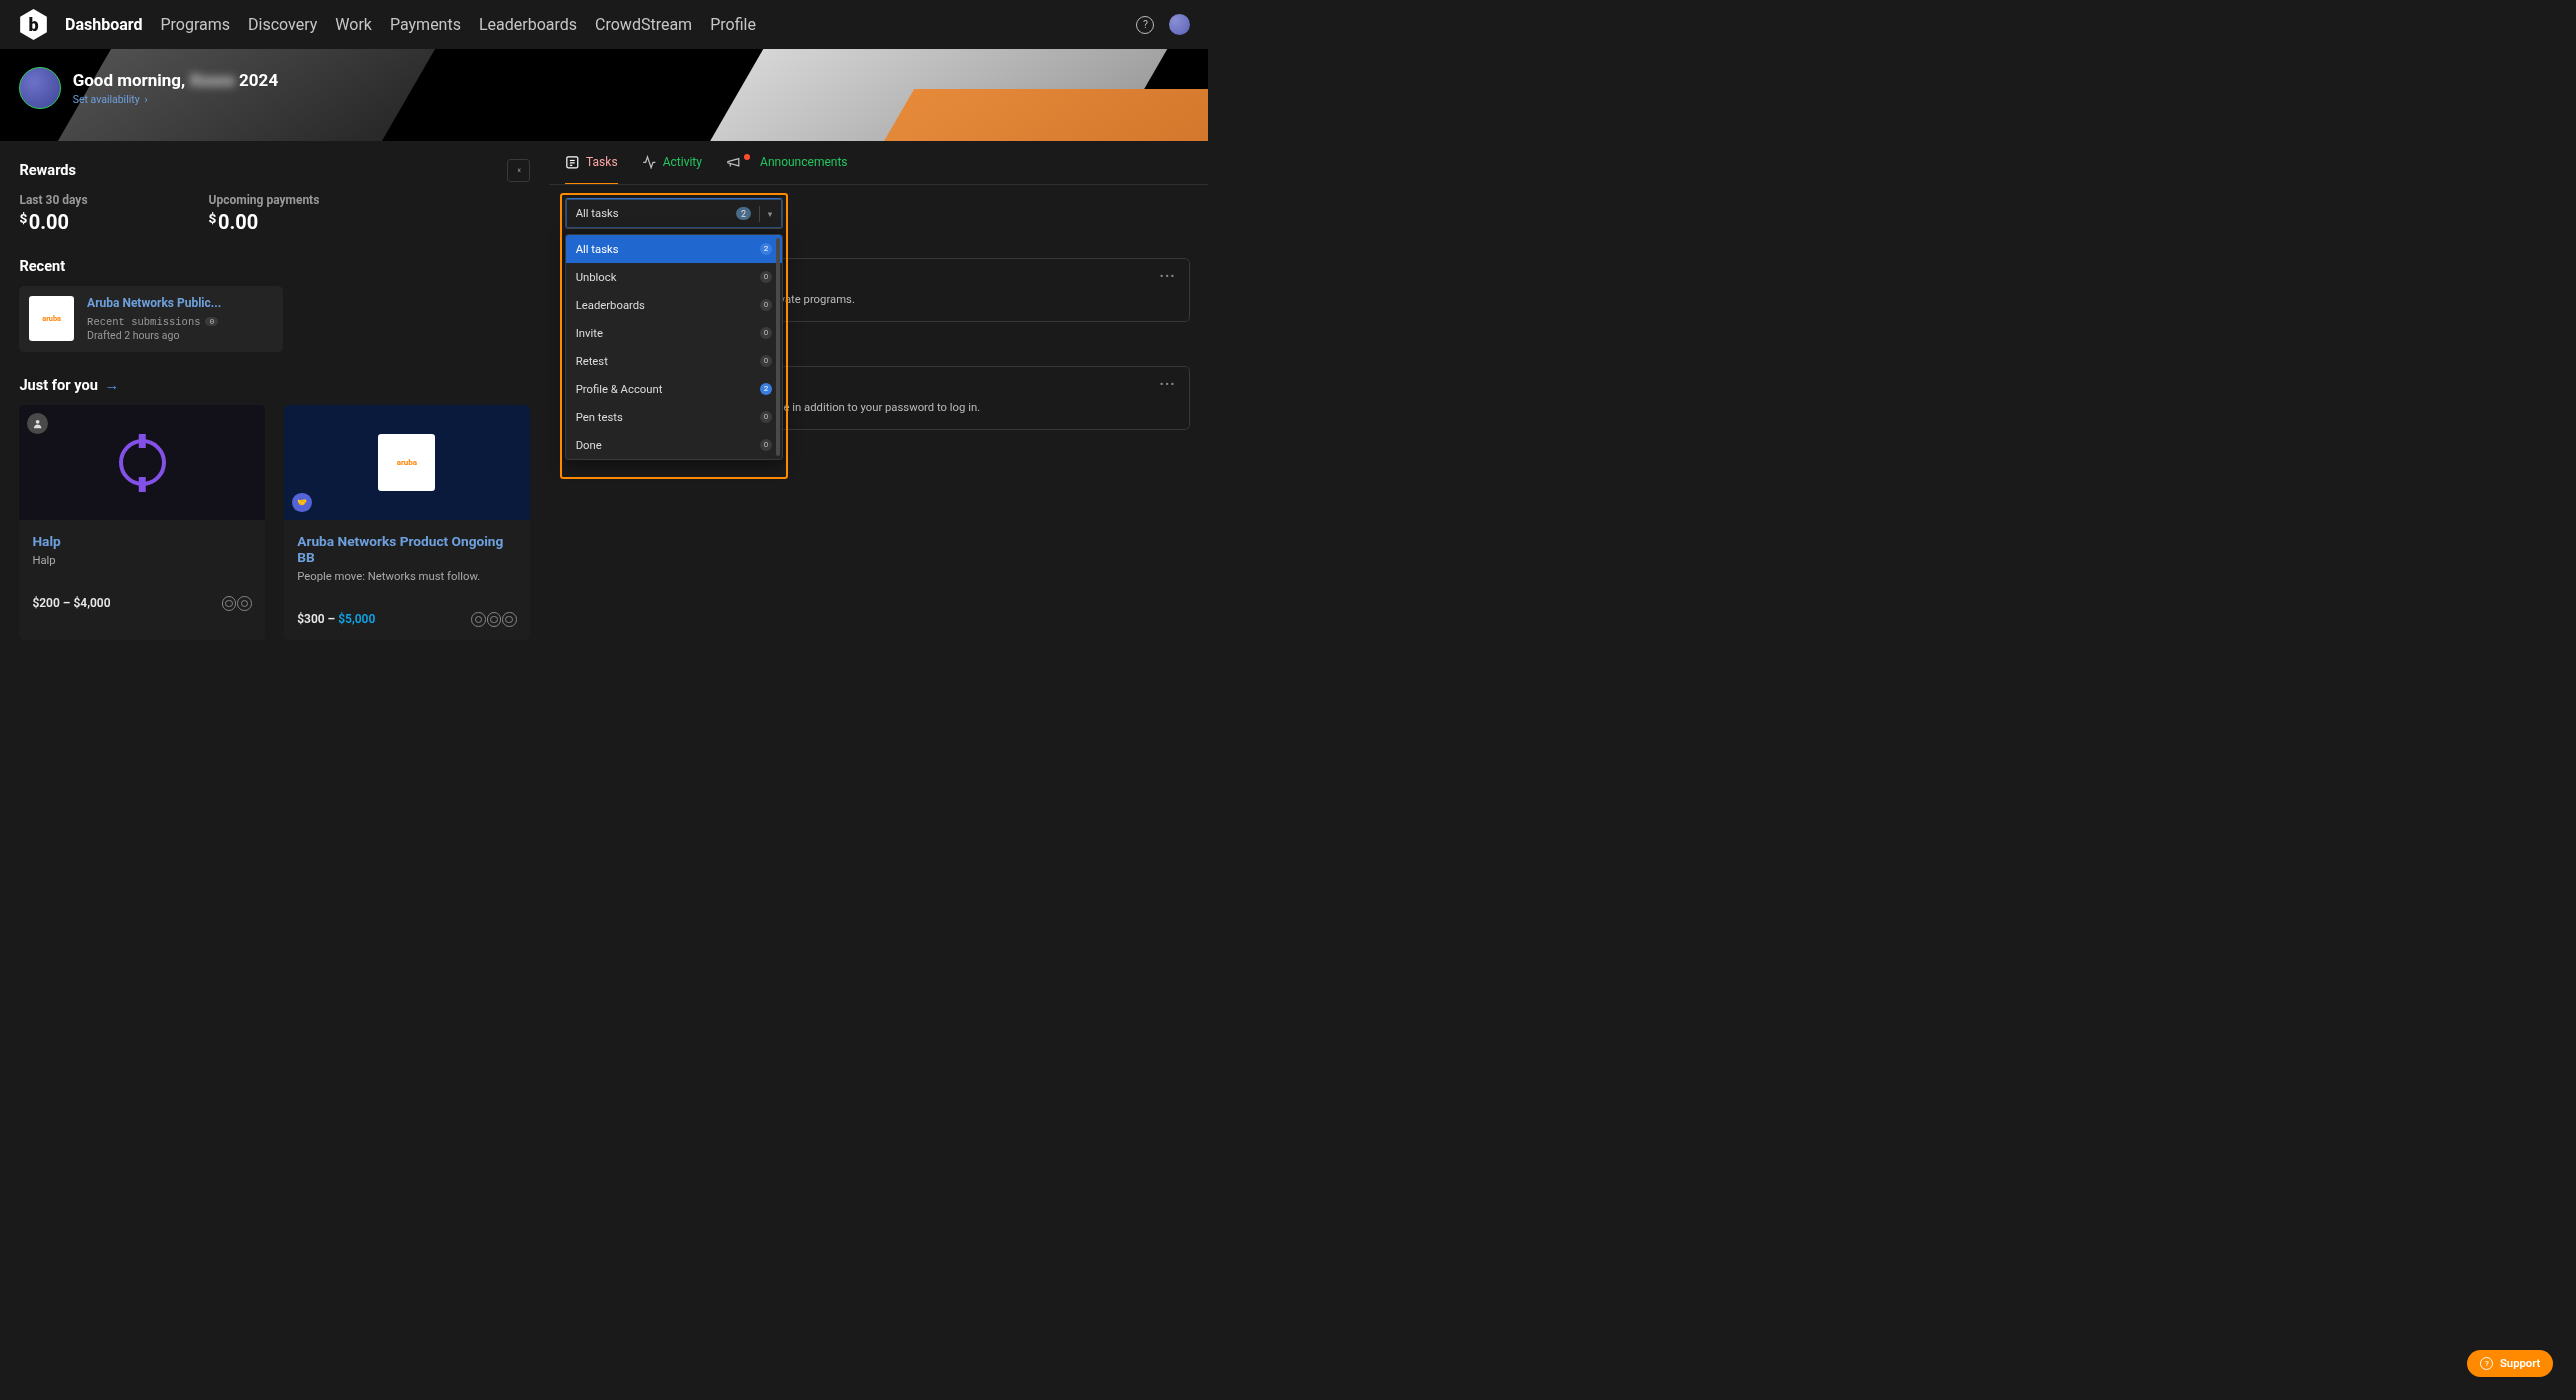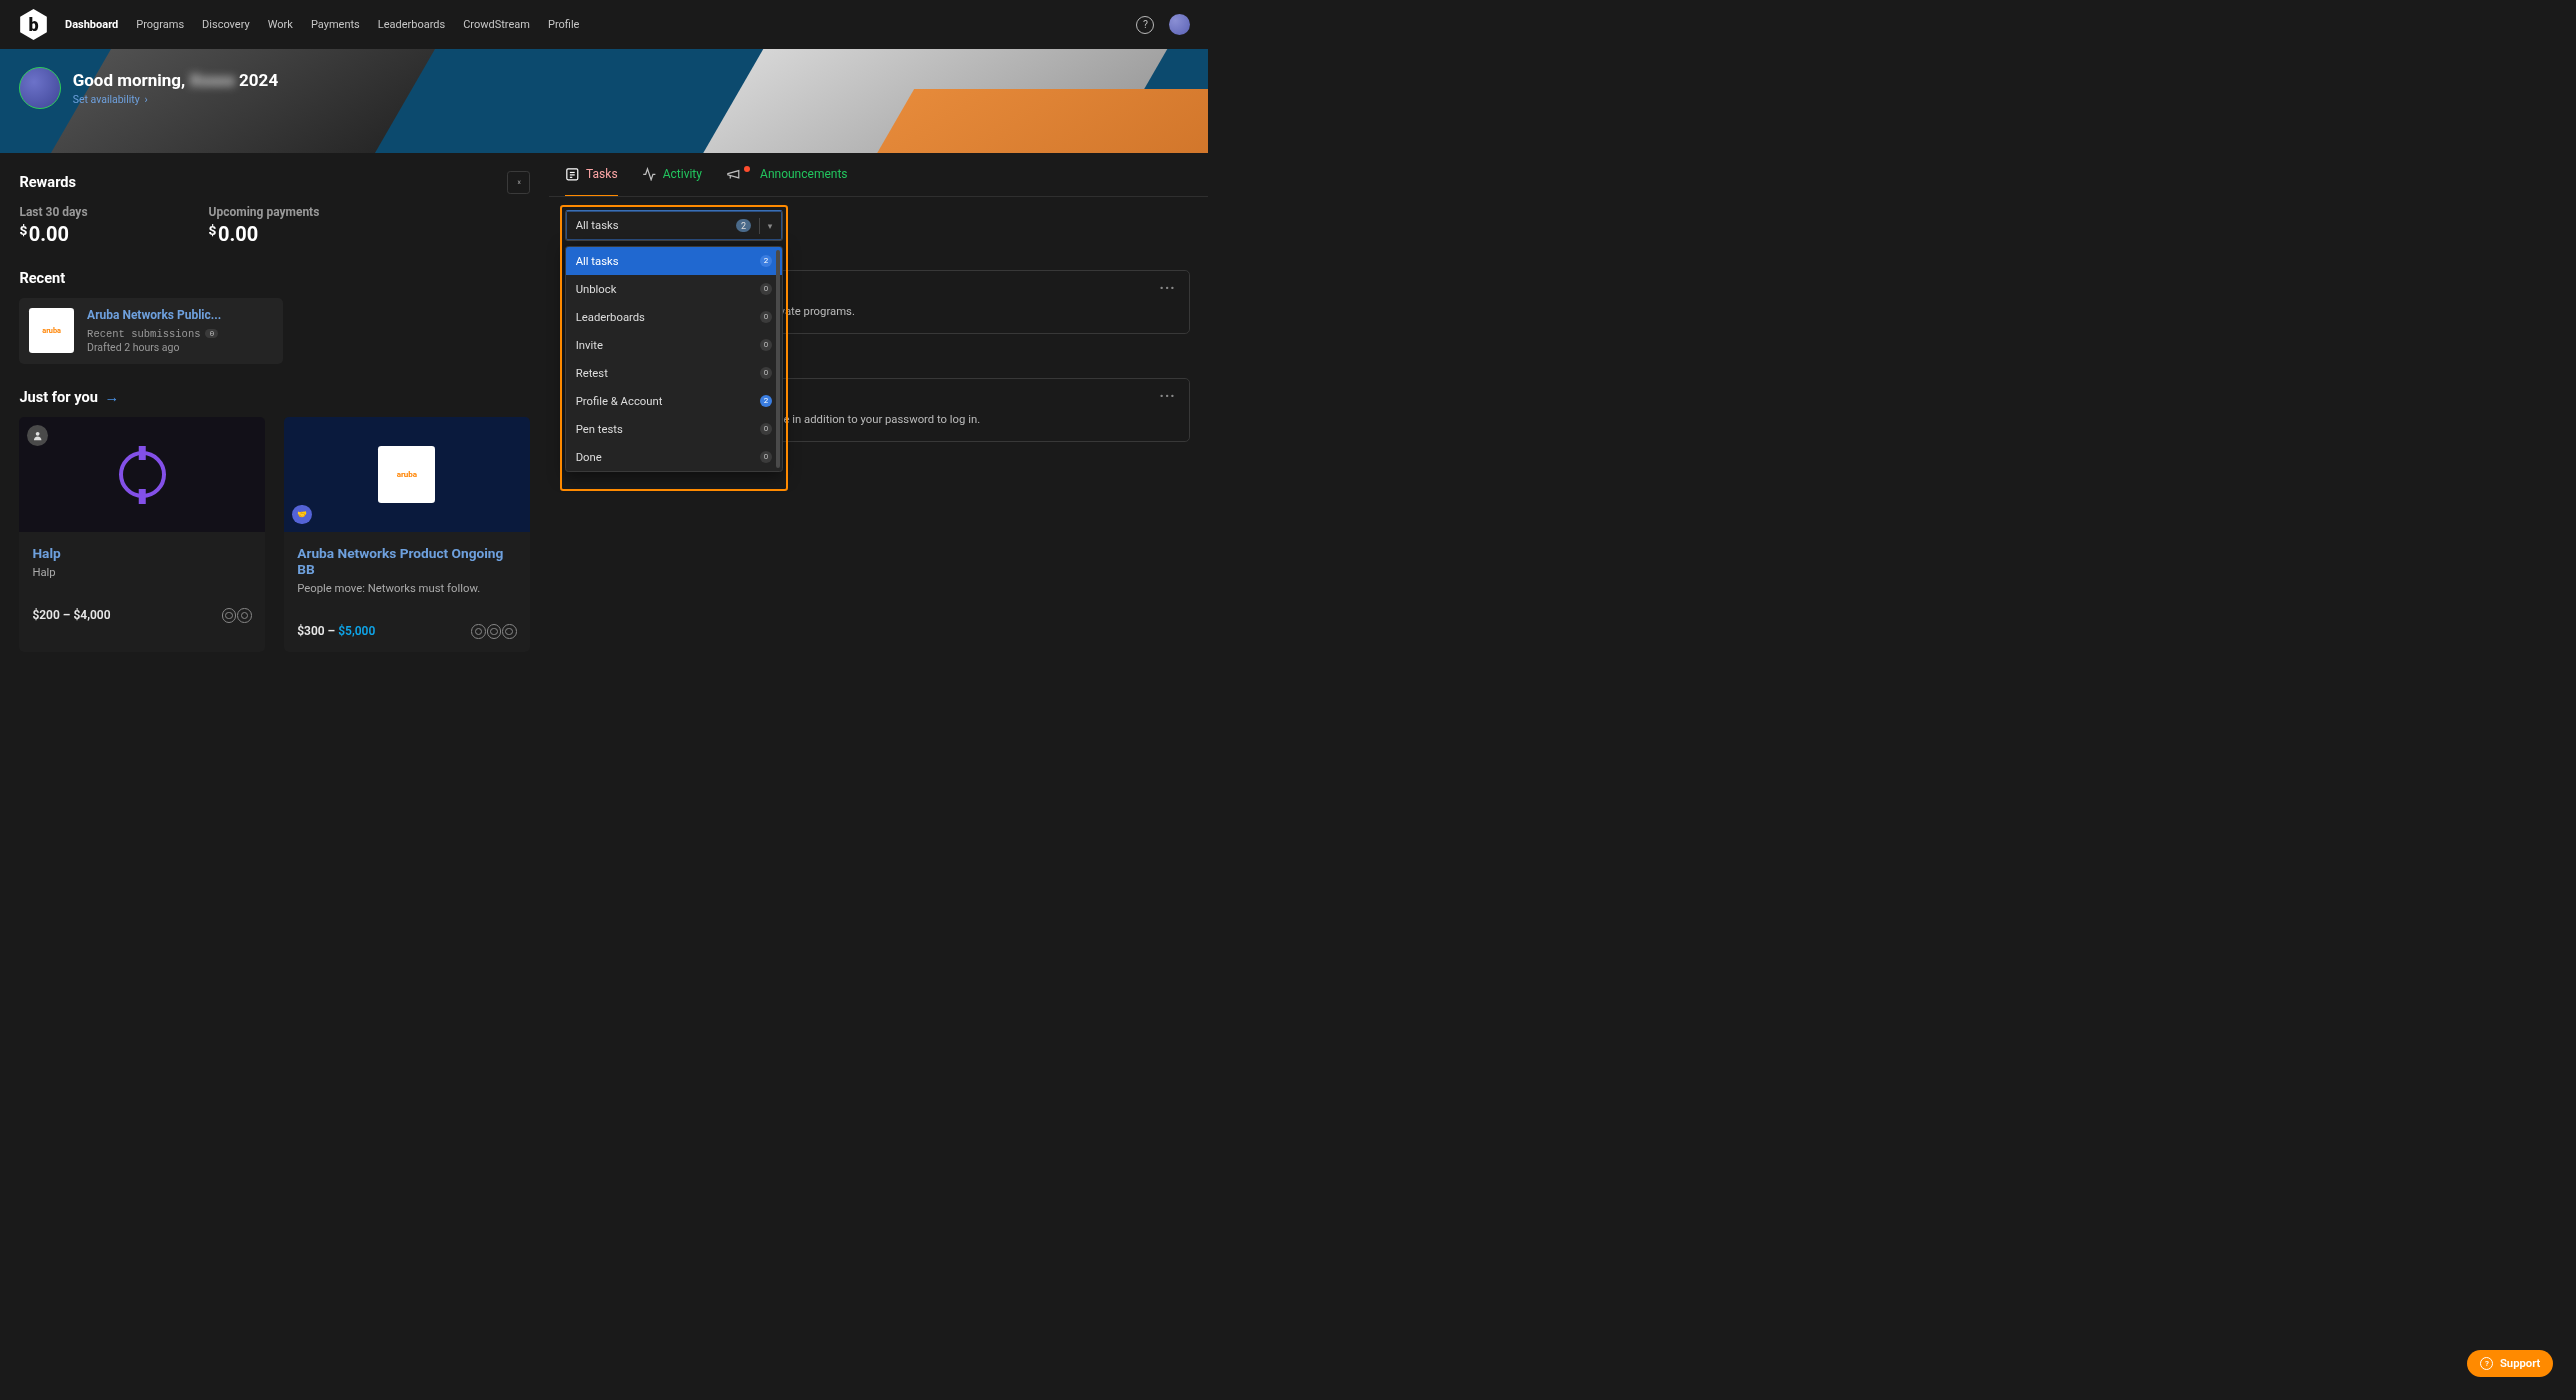--- a/index.html
+++ b/index.html
@@ -1,27 +1,27 @@
 <!DOCTYPE html>
 <html style="font-size:13px"><head>
 <meta charset="utf-8">
 <style>
 * { margin: 0; padding: 0; box-sizing: border-box; }
 body { font-family: -apple-system, BlinkMacSystemFont, "Segoe UI", Roboto, Helvetica, Arial, sans-serif; background: #1a1a1a; color: #e8e8e8; font-size: 11.3px; width: 1208px; height: 657px; overflow: hidden; position: relative; }
 
 .topbar { height: 49px; background: #1a1a1a; display: flex; align-items: center; padding: 0 18px; }
 .logo { width: 31px; height: 31px; background: #fff; display: flex; align-items: center; justify-content: center; font-weight: 900; color: #111; font-size: 18px; clip-path: polygon(50% 0%, 93% 25%, 93% 75%, 50% 100%, 7% 75%, 7% 25%); }
 .nav-links { display: flex; align-items: center; margin-left: 16px; gap: 18px; }
-.nav-link { color: #c6c6c6; text-decoration: none; font-size: 11px; cursor: pointer; }
+.nav-link { color: #c6c6c6; text-decoration: none; font-size: 16px; cursor: pointer; }
 .nav-link.active { color: #fff; font-weight: 700; }
 .topbar-right { margin-left: auto; display: flex; align-items: center; gap: 14.6px; }
 .help-icon { width: 18px; height: 18px; border: 1.6px solid #bbb; border-radius: 50%; display: flex; align-items: center; justify-content: center; color: #bbb; font-size: 10.5px; cursor: pointer; }
 .avatar { width: 21px; height: 21px; border-radius: 50%; background: radial-gradient(circle at 30% 30%, #8a8fd4, #5b62b5); cursor: pointer; }
 
-.hero { height: 104px; position: relative; overflow: hidden; background: #0c4a6e; }
+.hero { height: 92px; position: relative; overflow: hidden; background: #000000; }
 .hero-bg { position: absolute; inset: 0; }
 .shape1 { position: absolute; top: -24px; right: 97px; width: 404px; height: 243px; background: linear-gradient(135deg, #d9d9d9, #888); transform: skewX(-30deg); }
 .shape2 { position: absolute; top: 40px; right: -40px; width: 404px; height: 243px; background: linear-gradient(135deg, #e68a3a, #c56a22); transform: skewX(-30deg); }
 .shape3 { position: absolute; top: -49px; left: 81px; width: 324px; height: 202px; background: linear-gradient(135deg, #555, #222); transform: skewX(-30deg); }
 .hero-content { position: relative; z-index: 2; display: flex; align-items: center; padding: 18px 19.4px; }
 .hero-avatar { width: 42px; height: 42px; border-radius: 50%; border: 1.6px solid #2fcc5a; background: radial-gradient(circle at 35% 35%, #6c72c9, #3e4596); margin-right: 11.3px; }
 .greeting { font-size: 17px; font-weight: 700; color: #fff; filter: blur(0); }
 .greeting .blur { filter: blur(4px); color: #ddd; }
 .set-availability { font-size: 10.5px; color: #6ea0dd; display: flex; align-items: flex-start; gap: 4.9px; cursor: pointer; margin-top: 3.2px; }
 

